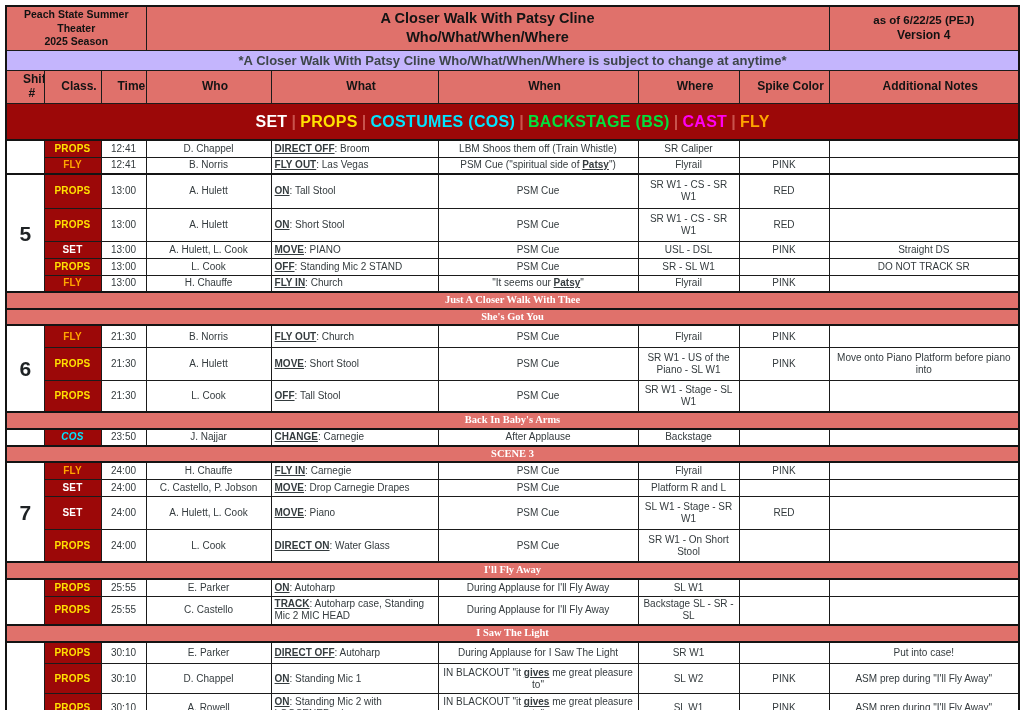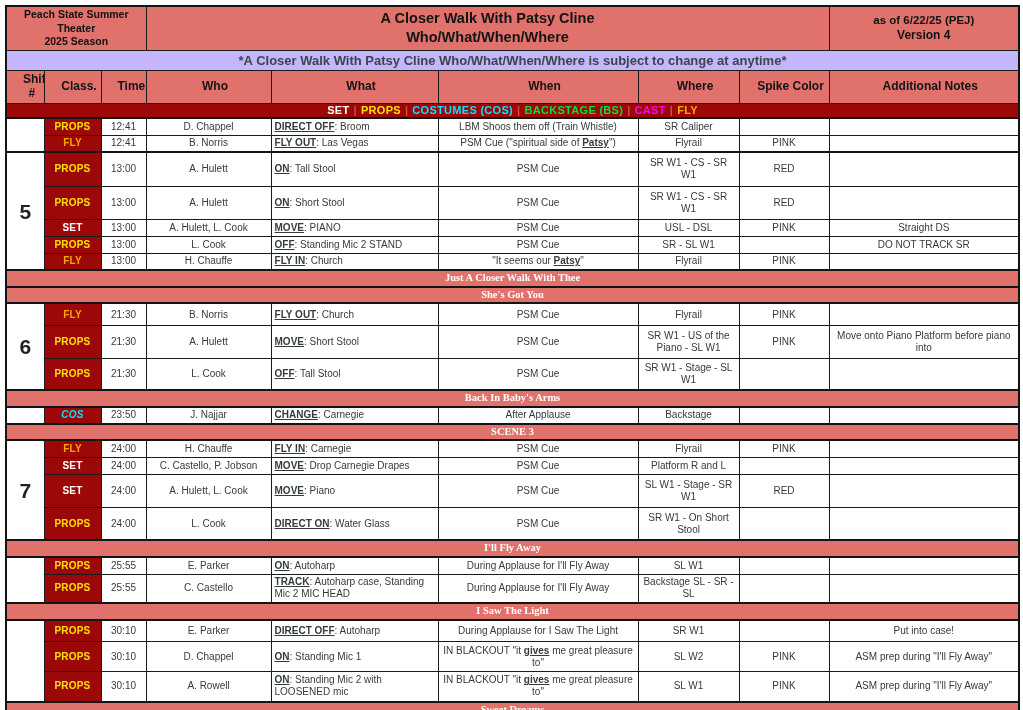--- a/index.html
+++ b/index.html
@@ -9,21 +9,21 @@
   td,th{border:1px solid #1b1b1b;vertical-align:middle;text-align:center;
         color:#343b3e;font-size:10px;padding:1px 3px;overflow:hidden;line-height:1.2;}
   
   .title-row td{background:#E0716B;}
   .org-cell{font-weight:bold;color:#121212;font-size:10.5px;white-space:pre-line;line-height:1.3;}
   .title-cell{font-weight:bold;color:#141414;font-size:14.5px;line-height:1.35;}
   .asof-line{font-weight:bold;color:#121212;font-size:11.5px;}
   .ver-line{font-weight:bold;color:#121212;font-size:12px;}
   .disclaimer-row td{background:#c4b5fd;color:#3d4549;font-weight:bold;font-size:13px;}
   .colheader-row th{background:#E0716B;color:#141414;font-size:12px;white-space:pre-line;line-height:1.15;padding-left:16px;}
-  .legend-row td{background:#9C0808;font-weight:bold;font-size:11px;letter-spacing:.3px;padding:0;}
+  .legend-row td{background:#9C0808;font-weight:bold;font-size:16px;letter-spacing:.3px;padding:8px;}
   .legend-sep{color:#C8534D;padding:0 4px;}
   
   tbody td{background:#ffffff;}
   td.shift{font-size:21px;font-weight:bold;color:#1e2224;}
   td.cls{background:#9C0808;font-weight:bold;font-size:10px;letter-spacing:.2px;}
   td.what{text-align:left;}
   tr.group-start td{border-top:2px solid #141414;}
   .section-row td{background:#E0716B;color:#ffffff;font-weight:bold;font-size:10.5px;
                   border-top:2px solid #141414;border-bottom:2px solid #141414;font-family:Liberation Serif, serif;}
   b{font-weight:bold;text-decoration:underline;}

